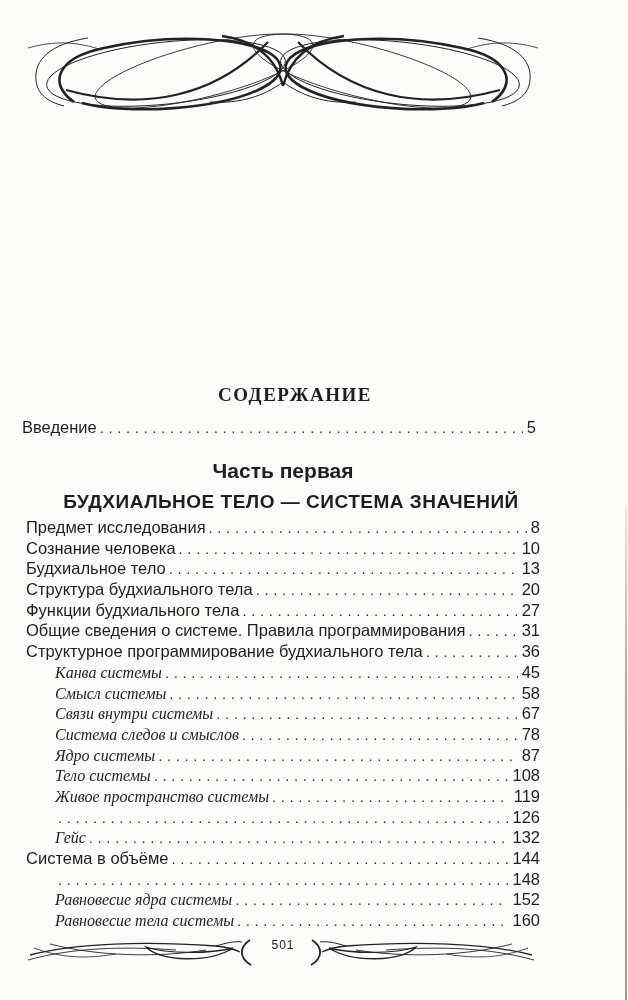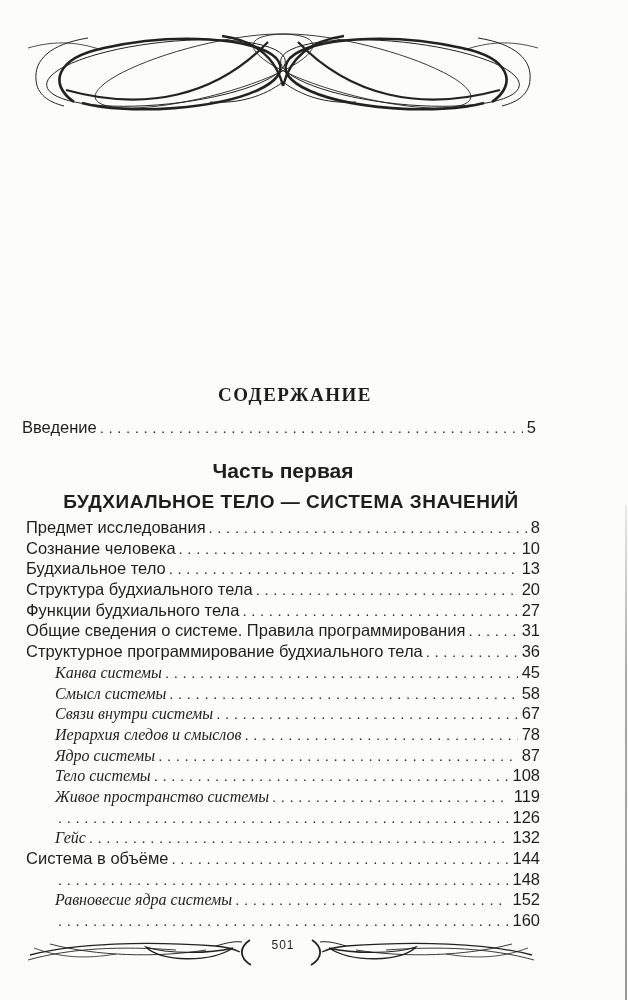--- a/index.html
+++ b/index.html
@@ -150,21 +150,21 @@
         <span class="lbl">Смысл системы</span>
         <span class="dots">............................................................................................................................................</span>
         <span class="pg">58</span>
       </div>
       <div class="row indent italic">
         <span class="lbl">Связи внутри системы</span>
         <span class="dots">............................................................................................................................................</span>
         <span class="pg">67</span>
       </div>
       <div class="row indent italic">
-        <span class="lbl">Иерархия следов и смыслов</span>
+        <span class="lbl">Система следов и смыслов</span>
         <span class="dots">............................................................................................................................................</span>
         <span class="pg">78</span>
       </div>
       <div class="row indent italic">
         <span class="lbl">Ядро системы</span>
         <span class="dots">............................................................................................................................................</span>
         <span class="pg">87</span>
       </div>
       <div class="row indent italic">
         <span class="lbl">Тело системы</span>
@@ -193,20 +193,21 @@
       <div class="row indent italic">
         <span class="dots">............................................................................................................................................</span>
         <span class="pg">148</span>
       </div>
       <div class="row indent italic">
         <span class="lbl">Равновесие ядра системы</span>
         <span class="dots">............................................................................................................................................</span>
         <span class="pg">152</span>
       </div>
       <div class="row indent italic">
+        <span class="lbl">Равновесие тела системы</span>
         <span class="dots">............................................................................................................................................</span>
         <span class="pg">160</span>
       </div>
     </div>
 
   <div class="footer">
     <svg class="fl fl-left" width="228" height="38" viewBox="0 0 228 38" fill="none" stroke="#222">
       <path d="M 4,22 C 50,10 120,8 190,13 C 200,14 208,16 214,19" stroke-width="1.3"></path>
       <path d="M 24,11 C 70,23 130,25 180,17" stroke-width="0.9"></path>
       <path d="M 2,27 C 45,15 95,13 150,17" stroke-width="0.9"></path>

